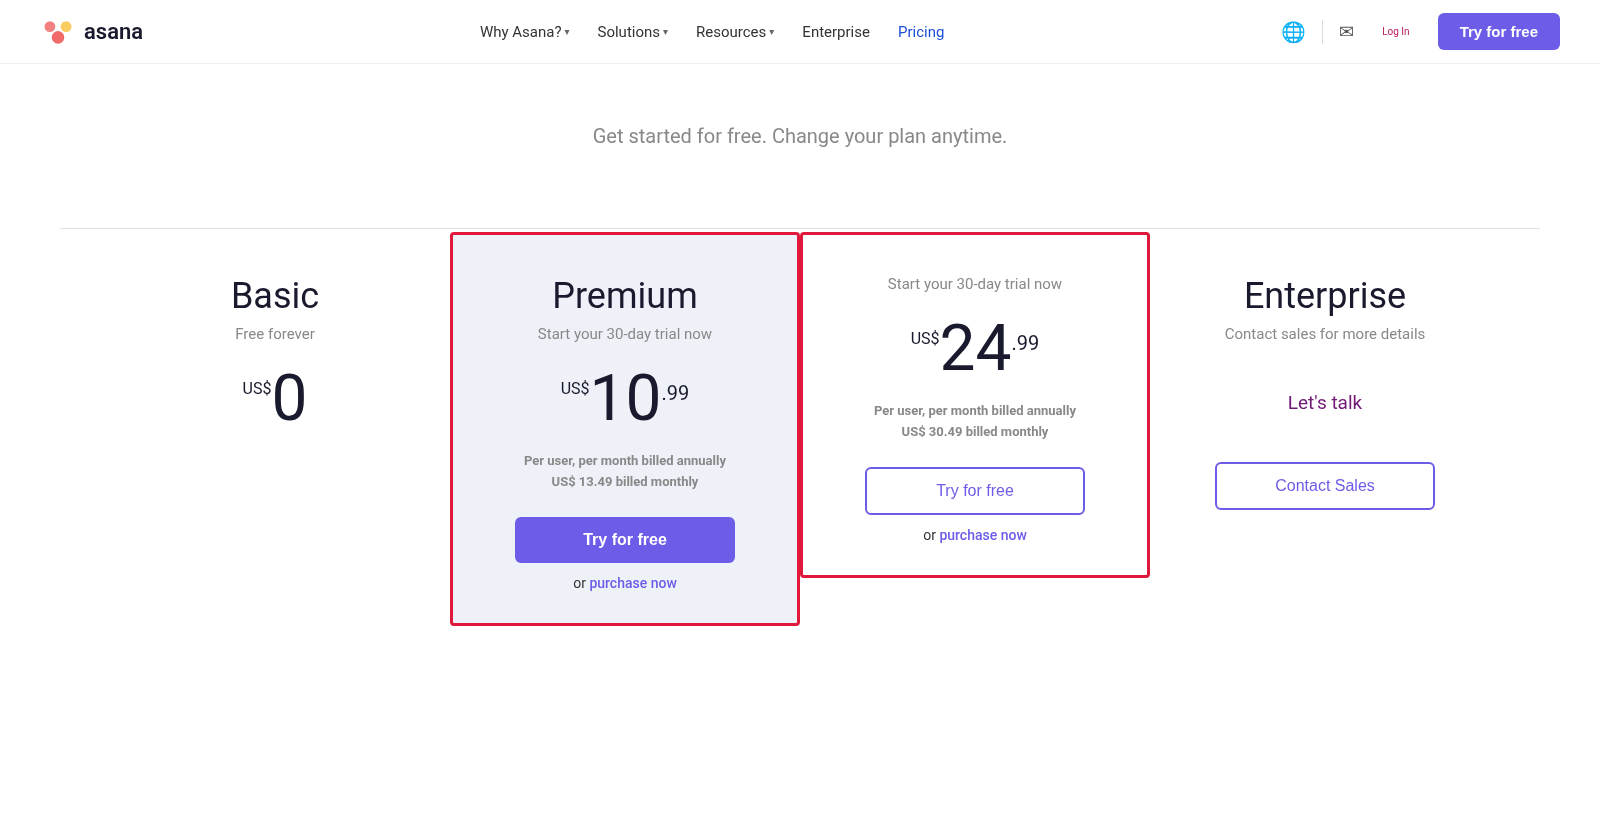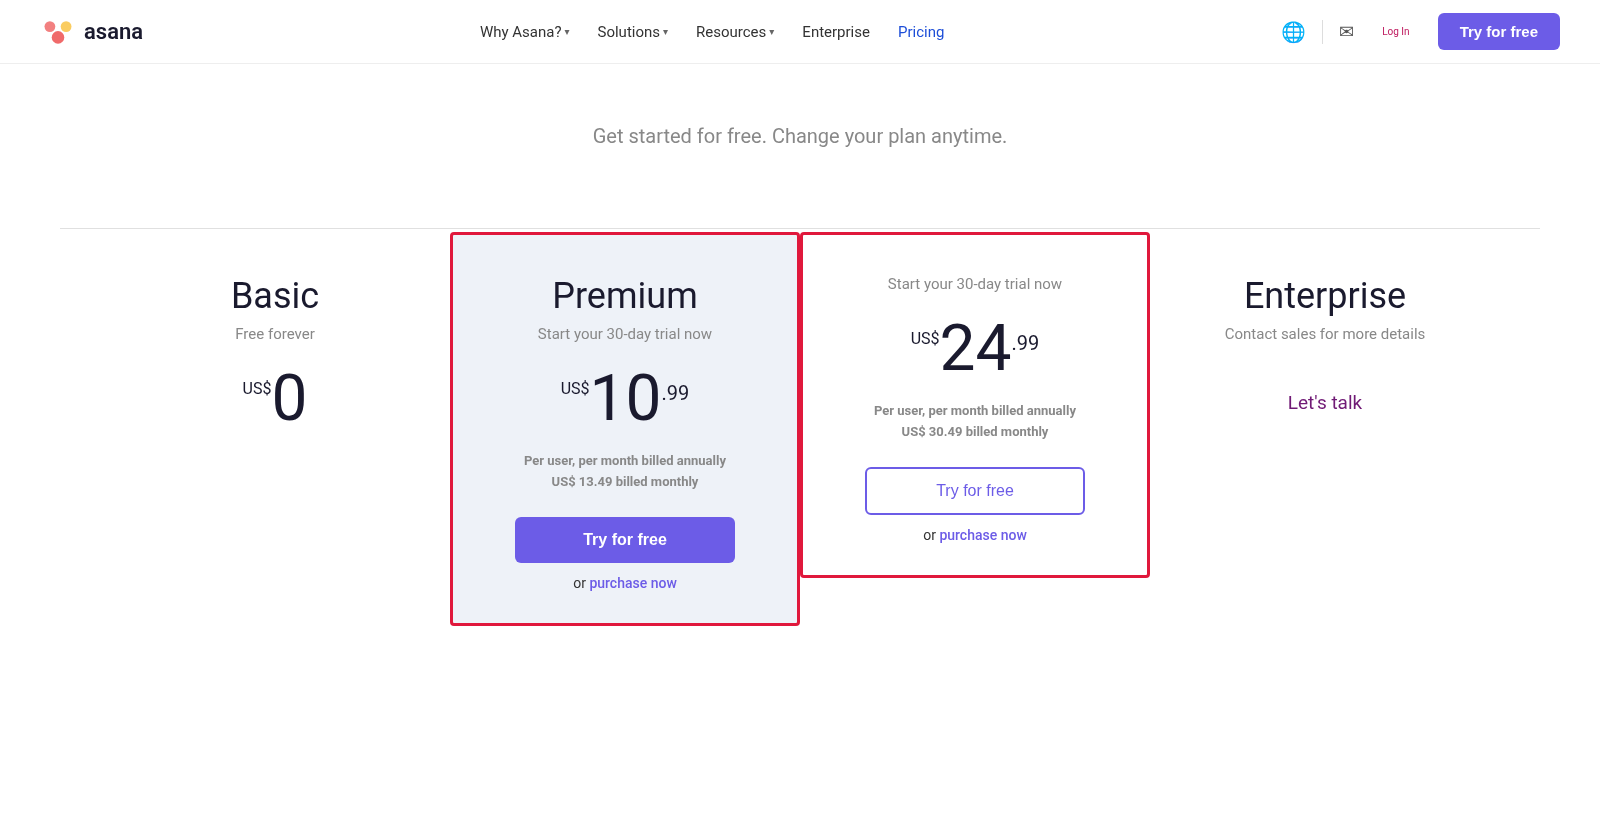--- a/index.html
+++ b/index.html
@@ -189,16 +189,17 @@
       <button class="btn-outline">Try for free</button>
       <div class="or-purchase">
         <span>or </span><a href="#">purchase now</a>
       </div>
     </div>
 
     <div class="plan-col">
       <div class="plan-name">Enterprise</div>
       <div class="plan-tagline">Contact sales for more details</div>
       <div class="plan-lets-talk">Let's talk</div>
+      <button class="btn-outline">Contact Sales</button>
     </div>
 
   </div>
 </div>
 
 </body></html>

